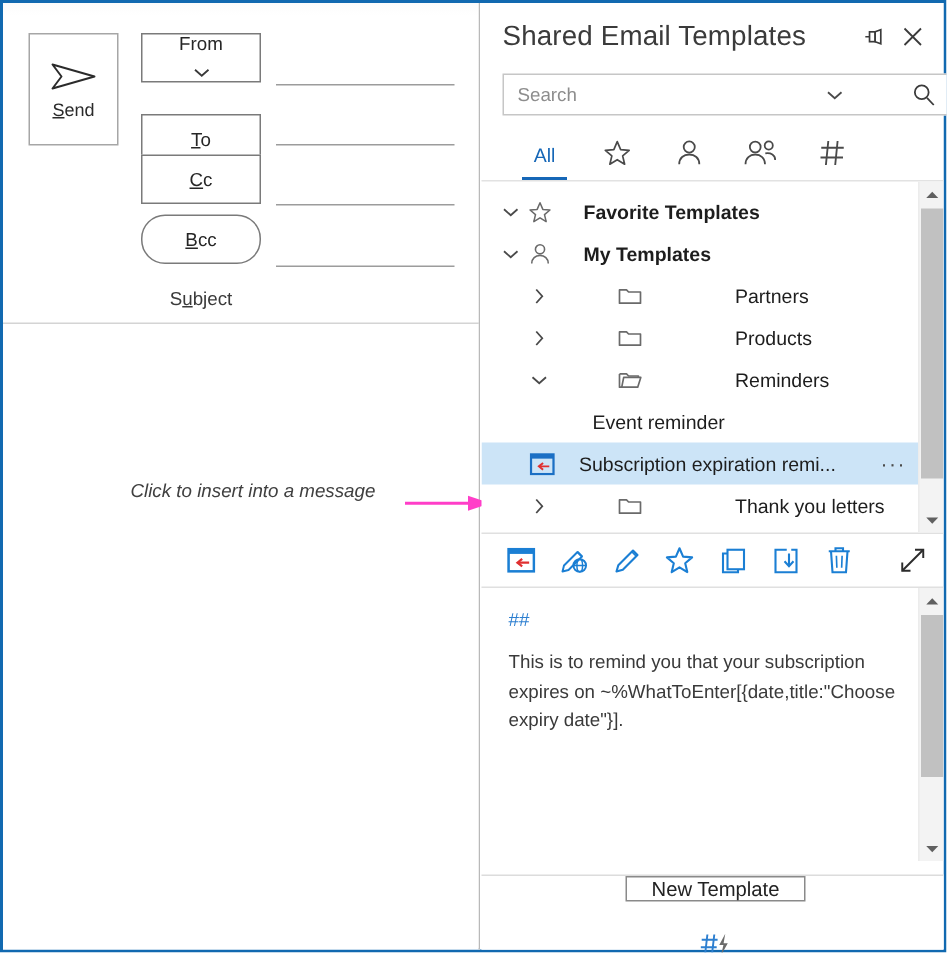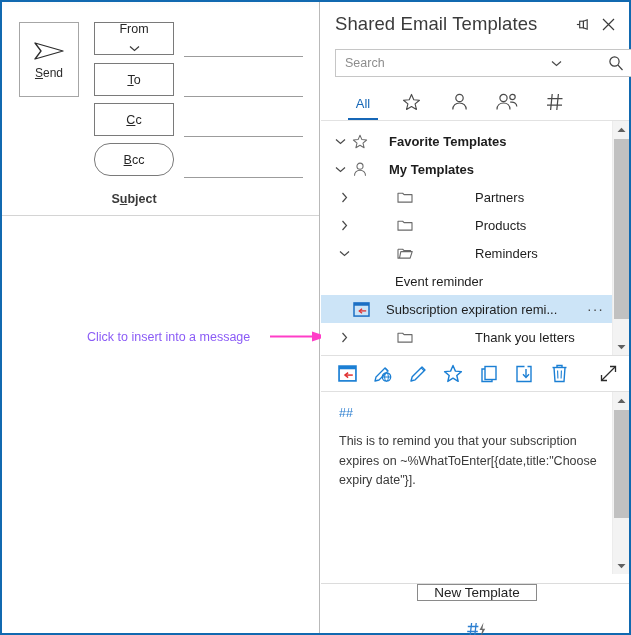--- a/index.html
+++ b/index.html
@@ -54,55 +54,56 @@
     border: 1px solid #7a7a7a;
     background: #ffffff;
     display: flex; align-items: center; justify-content: center;
     font-size: 12.5px; color: #262626;
     cursor: pointer;
     gap: 5px;
     flex-direction: column;
   }
   .field-btn u { text-decoration: underline; }
   .fb-from { top: 20px; }
-  .fb-to   { top: 61px; }
+  .fb-to   { top: 74px; }
   .fb-cc   { top: 101px; }
   .fb-bcc  { top: 141px; border-radius: 16px; }
 
   .field-line {
     position: absolute;
     left: 182px; width: 119px;
     height: 1px; background: #9c9c9c;
   }
   .fl-1 { top: 54px; }
   .fl-2 { top: 94px; }
   .fl-3 { top: 134px; }
   .fl-4 { top: 175px; }
 
   .subject-label {
     position: absolute;
     left: 92px; top: 190px;
     width: 80px;
     text-align: center;
-    font-size: 12.5px; color: #3a3a3a; font-weight: bold;
+    font-size: 12.5px; color: #3a3a3a;
   }
   .subject-label u { text-decoration: underline; }
 
   .compose-body {
     position: relative;
     height: 416px;
     background: #ffffff;
   }
 
   
   .annotation {
     position: absolute;
-    left: 85px; top: 328px;
+    left: 85px; top: 318px;
     font-size: 12.5px;
-    color: #8b5cf6;
+    font-style: italic;
+    color: #404040;
     white-space: nowrap;
   }
   .anno-arrow {
     position: absolute;
     left: 268px; top: 326px;
     width: 58px; height: 11px;
   }
 
   
   #panel {
@@ -228,21 +229,21 @@
   }
   .node-label { margin-left: 18px; white-space: nowrap; }
   .node.root .node-label { font-weight: bold; }
   .node .ellipsis {
     position: absolute;
     right: 8px; top: 50%; transform: translateY(-50%);
     color: #4a4a4a; font-size: 14px; letter-spacing: 1px;
     cursor: pointer;
   }
   .depth1 { padding-left: 10px; }
-  .depth2 { padding-left: 14px; gap: 41px; }
+  .depth2 { padding-left: 29px; gap: 41px; }
   .leaf-indent { padding-left: 74px; }
 
   
   .sbar {
     position: absolute;
     right: 0; top: 0; bottom: 0;
     width: 17px;
     background: #f3f3f3;
     border-left: 1px solid #ececec;
   }

